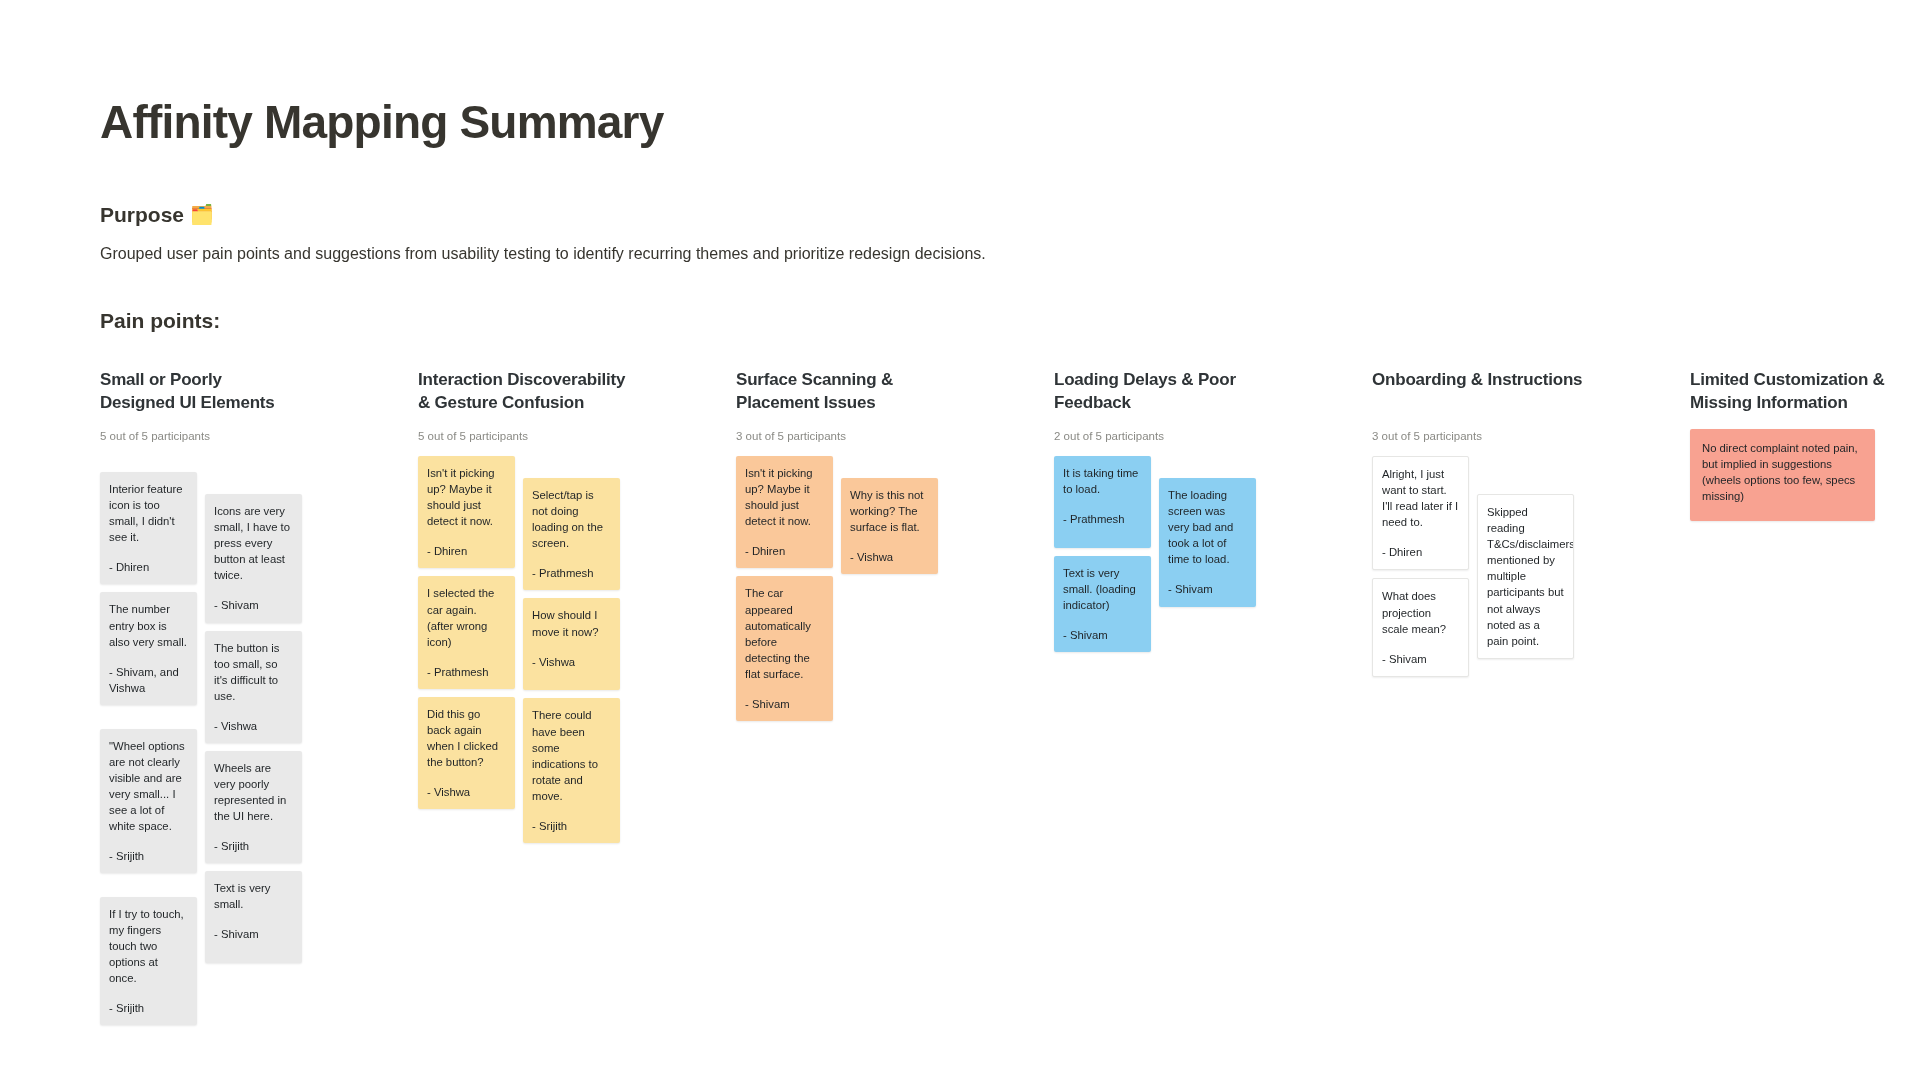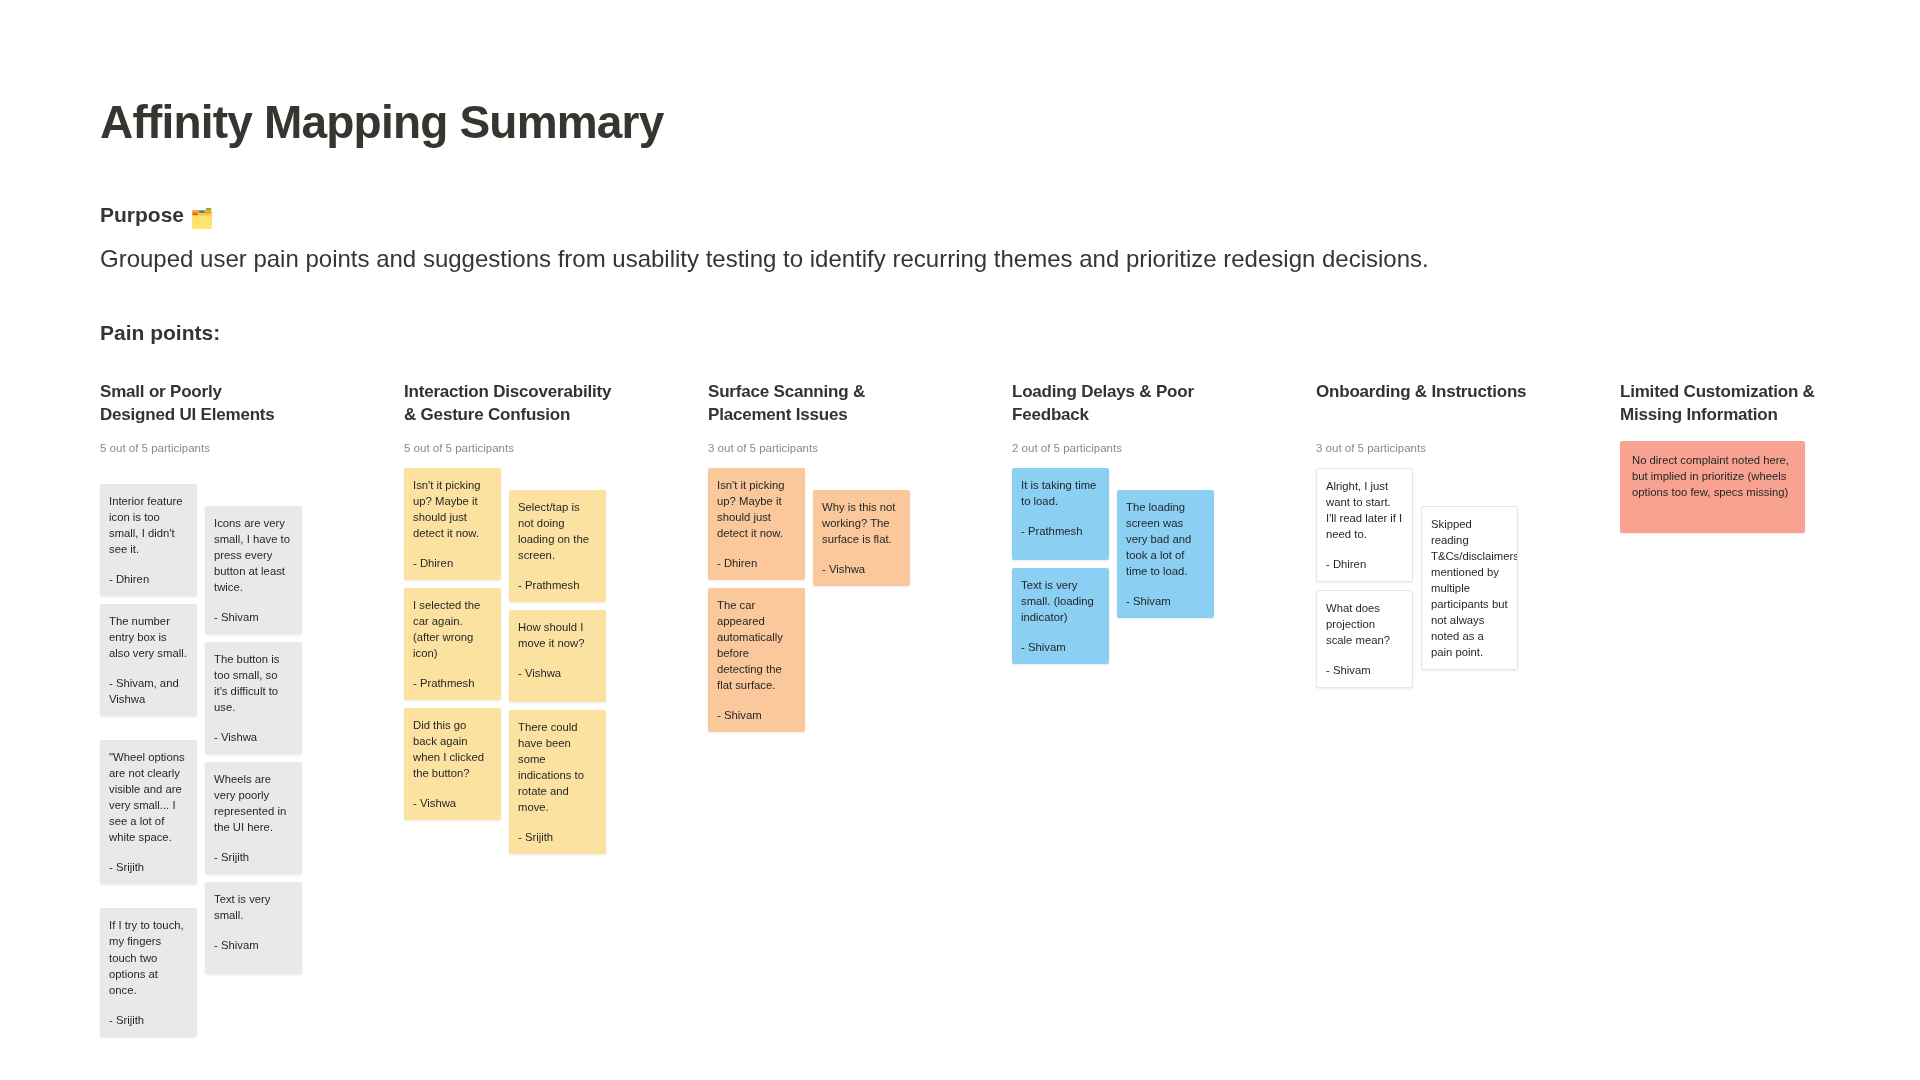--- a/index.html
+++ b/index.html
@@ -34,49 +34,49 @@
   }
 
   .purpose-heading {
     margin: 0;
     padding-top: 52px;
     font-size: 21px;
     font-weight: bold;
     line-height: 1.3;
     color: #37352f;
     display: flex;
-    align-items: flex-end;
+    align-items: center;
     gap: 6px;
   }
   .purpose-emoji { font-size: 19px; line-height: 1; }
 
   .purpose-text {
     margin: 0;
     padding-top: 14px;
-    font-size: 24px;
+    font-size: 16px;
     line-height: 1.45;
     color: #37352f;
     font-weight: 400;
   }
 
   .painpoints-heading {
     margin: 0;
     padding-top: 44px;
     font-size: 21px;
     font-weight: bold;
     color: #37352f;
   }
 
   
   .board {
     position: relative;
     margin-top: 36px;
     display: flex;
     align-items: flex-start;
-    gap: 4px;
+    gap: 18px;
   }
 
   .category {
     width: 300px;
     flex: 0 0 300px;
     position: relative;
   }
 
   .cat-title {
     font-size: 17px;
@@ -298,20 +298,20 @@
           </div>
         </div>
       </div>
       <div class="category cat-6">
         <div class="cat-title">Limited Customization &amp;
 Missing Information</div>
         <div class="cat-count"></div>
         <div class="notes">
           <div class="track wide">
             <div class="note salmon h-md">
-              <div class="body">No direct complaint noted here, but implied in prioritize (wheels options too few, specs missing)</div>
+              <div class="body">No direct complaint noted pain, but implied in suggestions (wheels options too few, specs missing)</div>
             </div>
           </div>
         </div>
       </div>
     </div>
 
 </div>
 
 </body></html>

